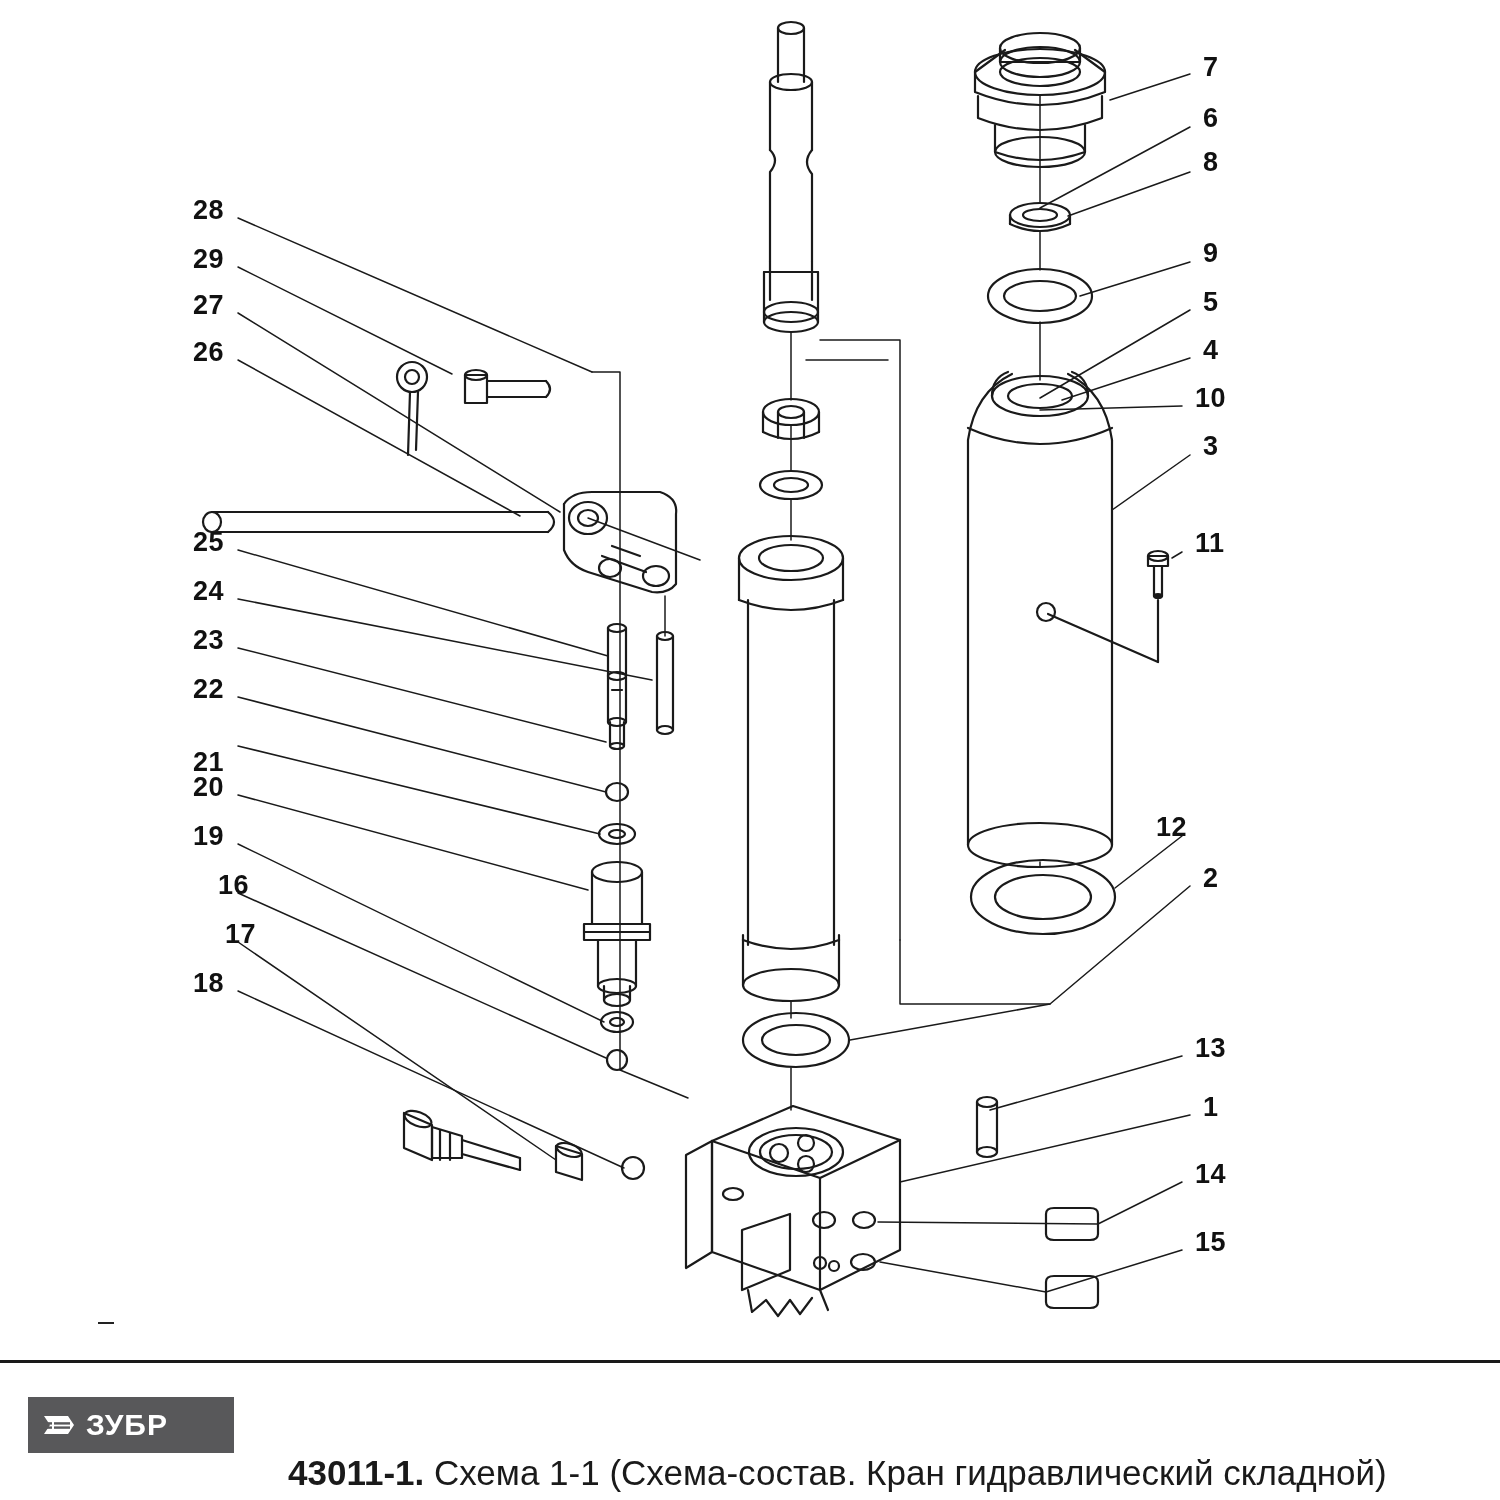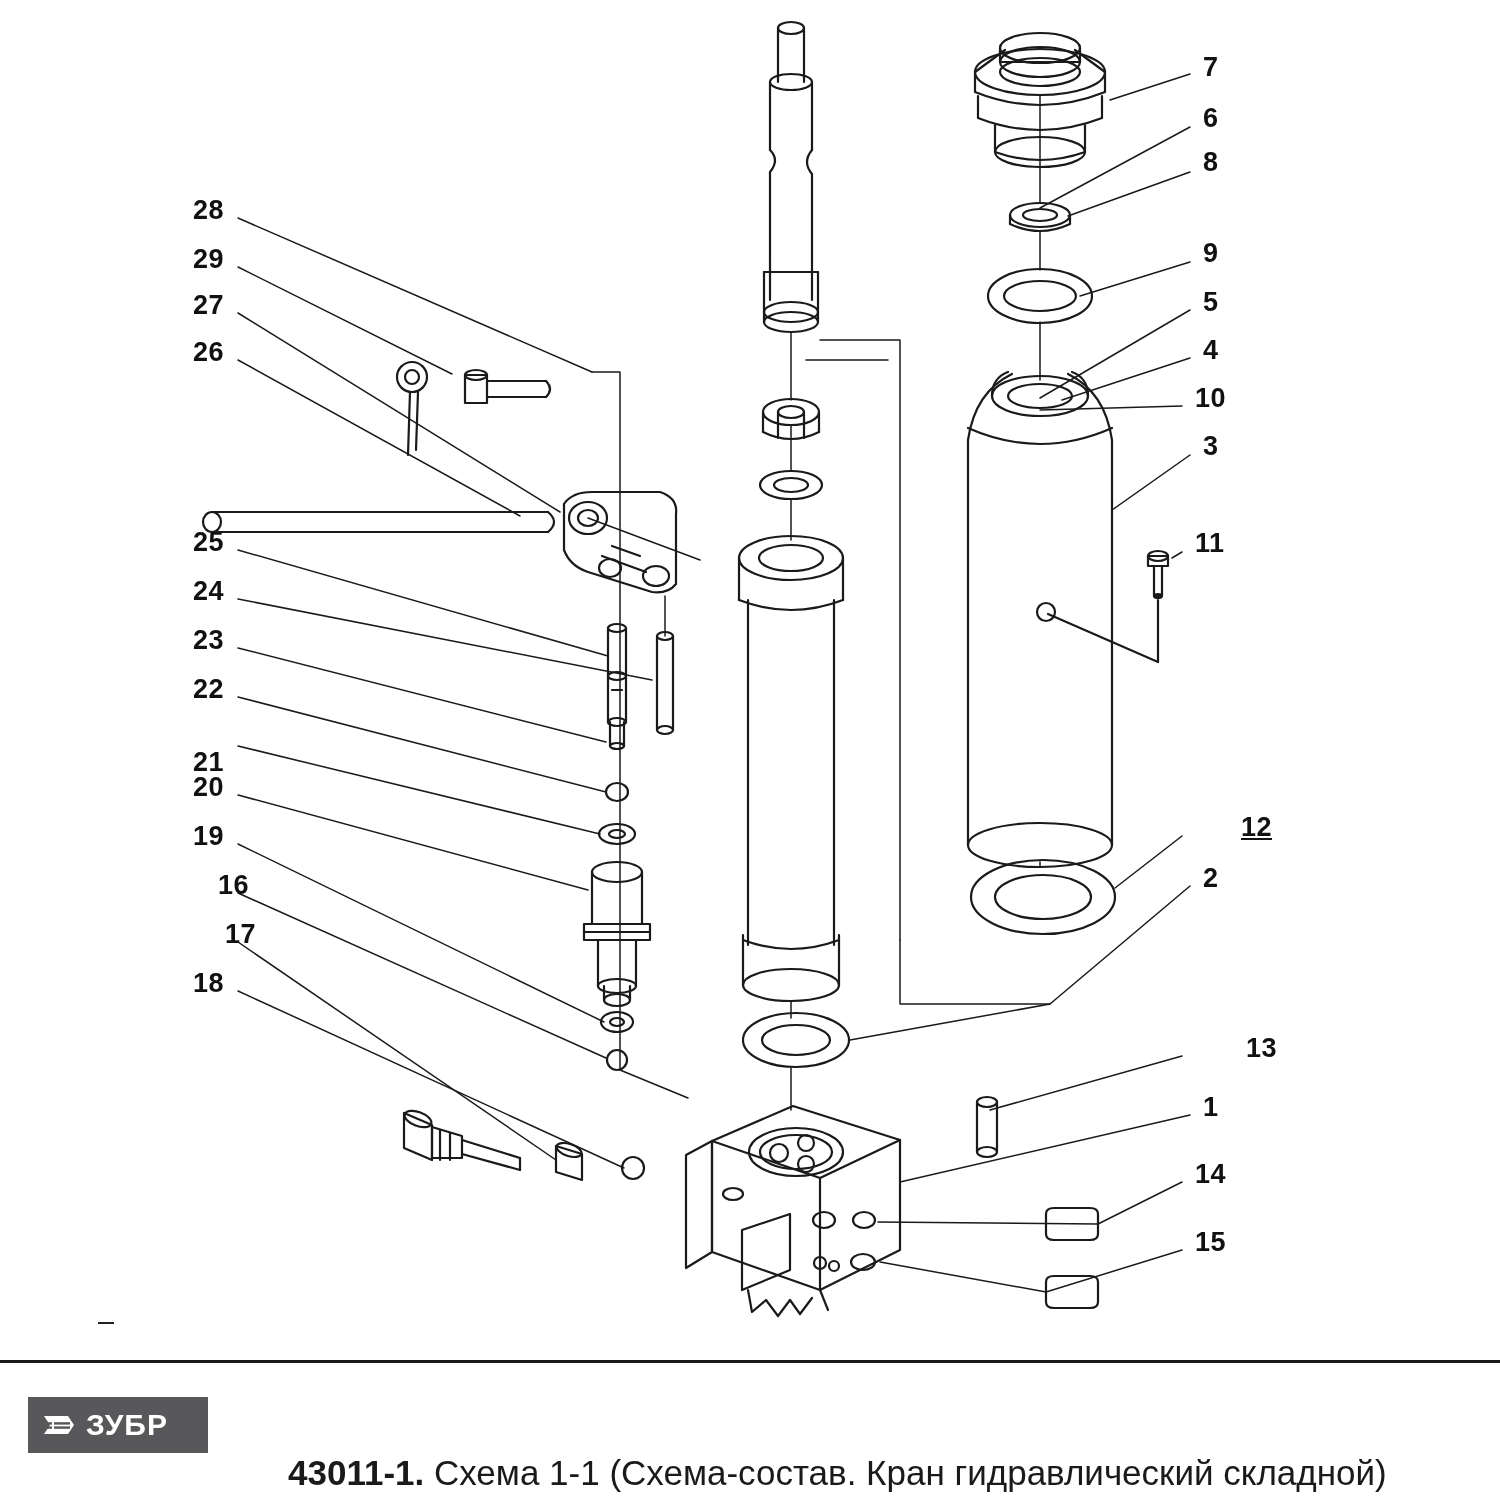--- a/index.html
+++ b/index.html
@@ -48,21 +48,21 @@
     border-top: 3px solid #1a1a1a;
   }
   #footer-inner {
     position: relative;
     height: 100%;
   }
   #brand-logo {
     position: absolute;
     left: 28px;
     top: 34px;
-    width: 180px;
+    width: 206px;
     height: 56px;
     background: #58585a;
     display: flex;
     align-items: center;
     padding-left: 10px;
     box-sizing: border-box;
   }
   #brand-mark {
     width: 40px;
     height: 40px;
@@ -414,23 +414,23 @@
 
     <div class="callout-label" style="left:1203px; top:52px;">7</div>
     <div class="callout-label" style="left:1203px; top:103px;">6</div>
     <div class="callout-label" style="left:1203px; top:147px;">8</div>
     <div class="callout-label" style="left:1203px; top:238px;">9</div>
     <div class="callout-label" style="left:1203px; top:287px;">5</div>
     <div class="callout-label" style="left:1203px; top:335px;">4</div>
     <div class="callout-label" style="left:1195px; top:383px;">10</div>
     <div class="callout-label" style="left:1203px; top:431px;">3</div>
     <div class="callout-label" style="left:1195px; top:528px;">11</div>
-    <div class="callout-label" style="left:1241px; top:812px;text-decoration:underline;">12</div>
+    <div class="callout-label" style="left:1156px; top:812px;">12</div>
     <div class="callout-label" style="left:1203px; top:863px;">2</div>
-    <div class="callout-label" style="left:1246px; top:1033px;">13</div>
+    <div class="callout-label" style="left:1195px; top:1033px;">13</div>
     <div class="callout-label" style="left:1203px; top:1092px;">1</div>
     <div class="callout-label" style="left:1195px; top:1159px;">14</div>
     <div class="callout-label" style="left:1195px; top:1227px;">15</div>
 
     <div class="callout-label" style="left:193px; top:195px;">28</div>
     <div class="callout-label" style="left:193px; top:244px;">29</div>
     <div class="callout-label" style="left:193px; top:290px;">27</div>
     <div class="callout-label" style="left:193px; top:337px;">26</div>
     <div class="callout-label" style="left:193px; top:527px;">25</div>
     <div class="callout-label" style="left:193px; top:576px;">24</div>

